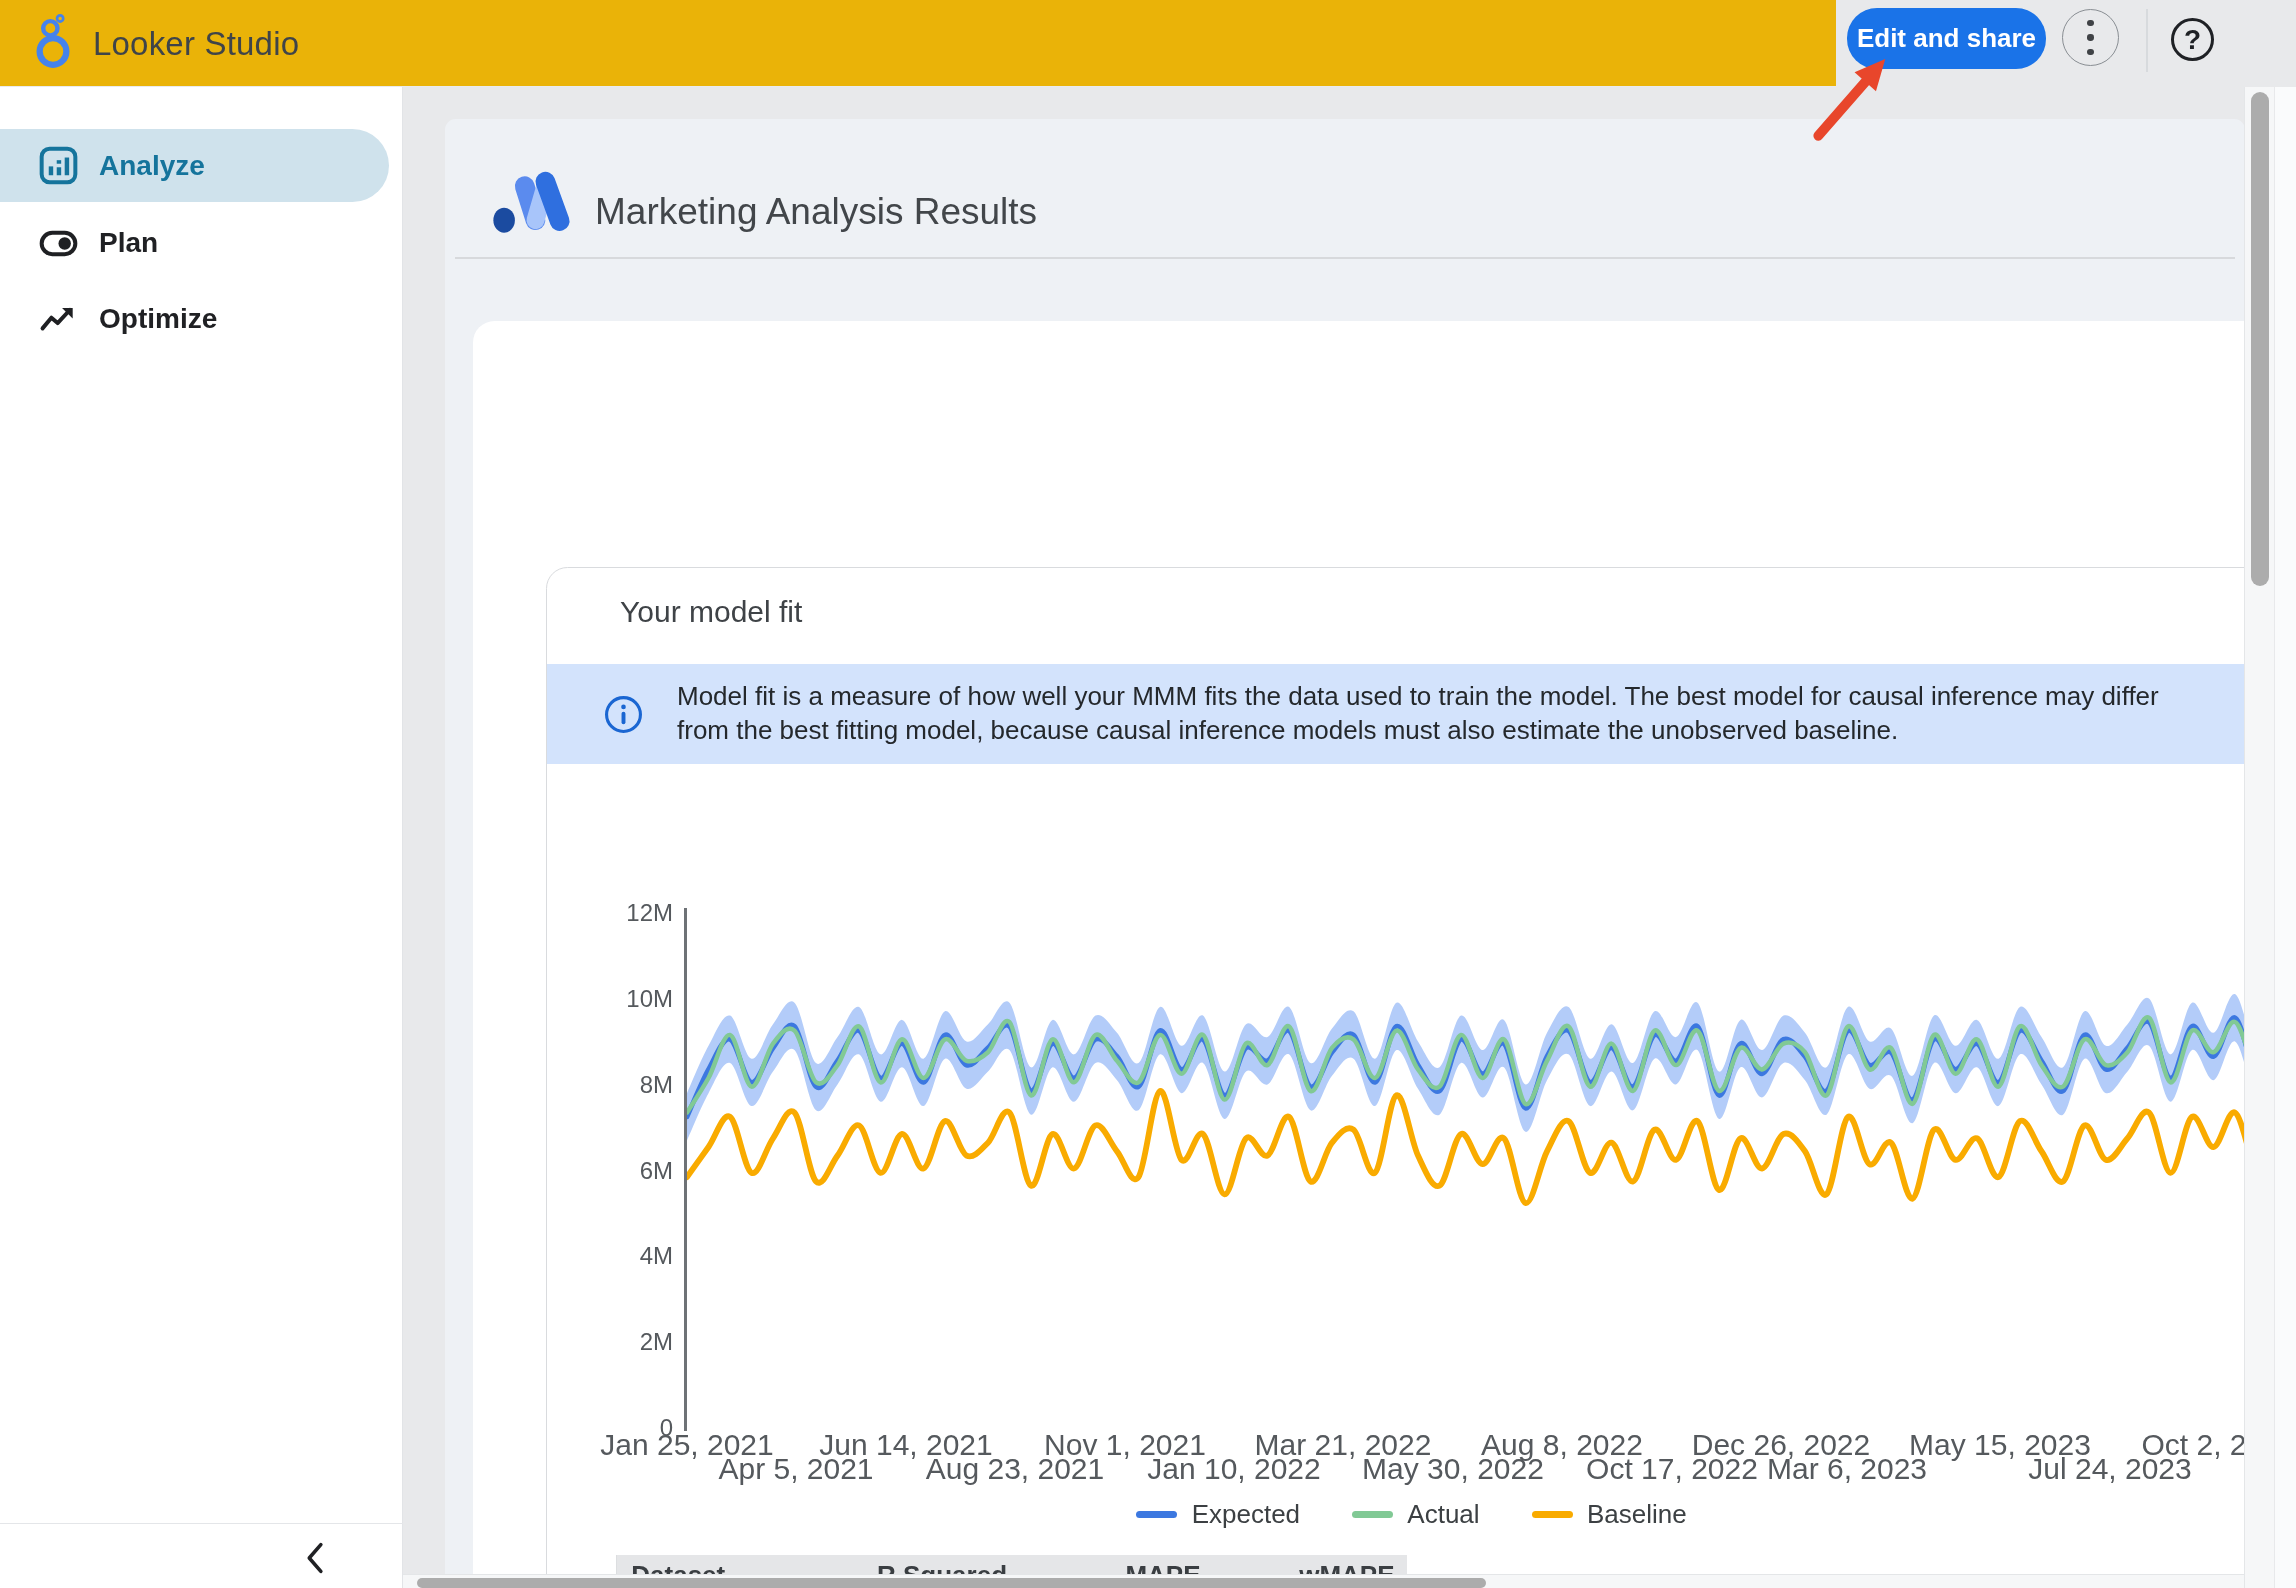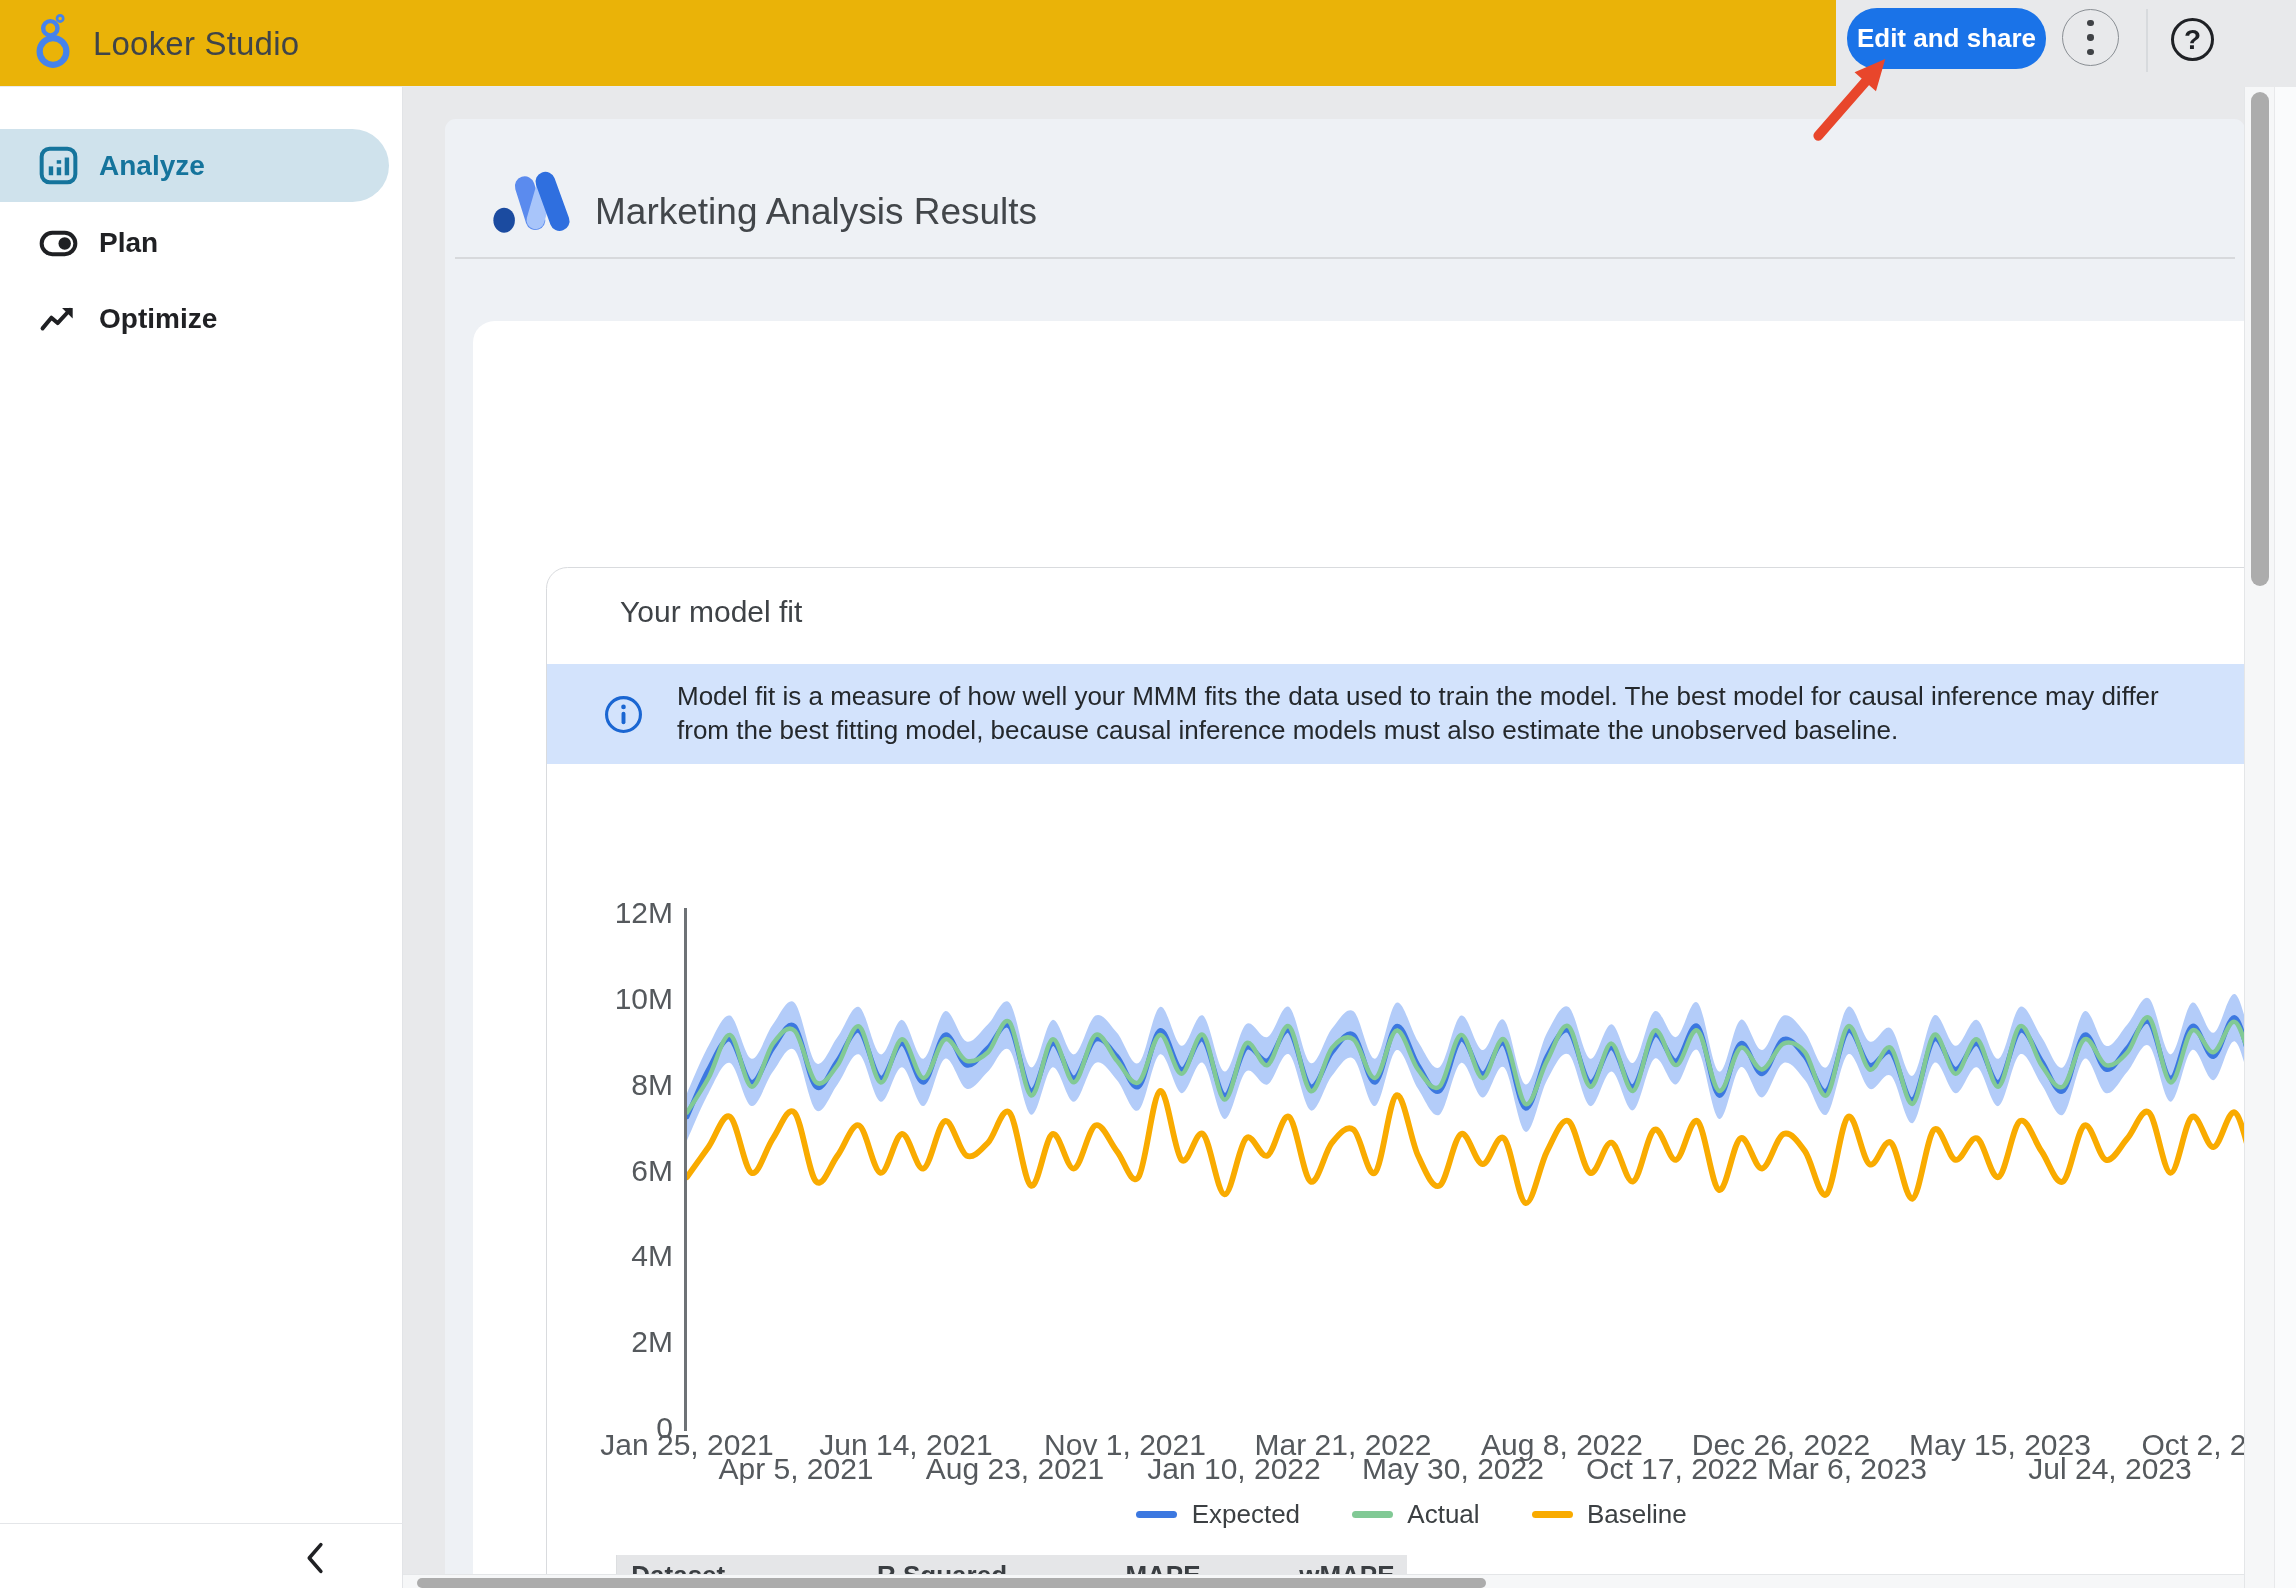--- a/index.html
+++ b/index.html
@@ -38,21 +38,21 @@
   .title-divider { position:absolute; left:9.9px; top:138px; width:1780px; height:1.8px; background:#d7d9dc; }
   .outer-card { position:absolute; left:28px; top:202px; width:1772px; height:1268px; background:#ffffff; border-radius:21.5px 0 0 0; }
   .inner-card { position:absolute; left:73px; top:246px; width:1729px; height:1229px; background:#ffffff; border:1.8px solid #d9dbde; border-radius:21.5px 0 0 0; overflow:hidden; }
 
   .card-heading { position:absolute; left:73px; top:27px; font-size:30px; color:#3f4347; }
   .info-banner { position:absolute; left:0; top:96px; width:100%; height:100px; background:#d3e3fc; }
   .info-icon { position:absolute; left:56px; top:29.6px; }
   .info-text { position:absolute; left:130px; top:15px; width:1482px; font-size:26px; line-height:34px; color:#24282c; }
   .section-heading { position:absolute; left:60px; top:253px; font-size:32px; color:#3f4347; }
 
-  .y-tick { position:absolute; left:38px; width:88px; height:29px; line-height:29px; text-align:right; font-size:30px; color:#55595d; }
+  .y-tick { position:absolute; left:38px; width:88px; height:29px; line-height:29px; text-align:right; font-size:24px; color:#55595d; }
   .y-axis-line { position:absolute; left:137px; top:340px; width:2.7px; height:523px; background:#6e7276; }
   .chart-svg { position:absolute; left:140px; top:342px; }
   .x-tick { position:absolute; font-size:30px; color:#55595d; white-space:nowrap; transform:translateX(-50%); }
   .chart-legend { position:absolute; left:0; top:931px; width:1729px; display:flex; justify-content:center; gap:52px; }
   .legend-item { display:flex; align-items:center; gap:14.3px; cursor:pointer; }
   .legend-swatch { width:41px; height:6.3px; border-radius:3.6px; }
   .legend-label { font-size:26px; color:#3c4043; }
 
   .table-wrap { position:absolute; left:69px; top:987px; width:790px; height:226px; border:1.8px solid #dcdee0; border-top:none; background:#fff; }
   .stats-table { width:100%; border-collapse:collapse; table-layout:fixed; }

